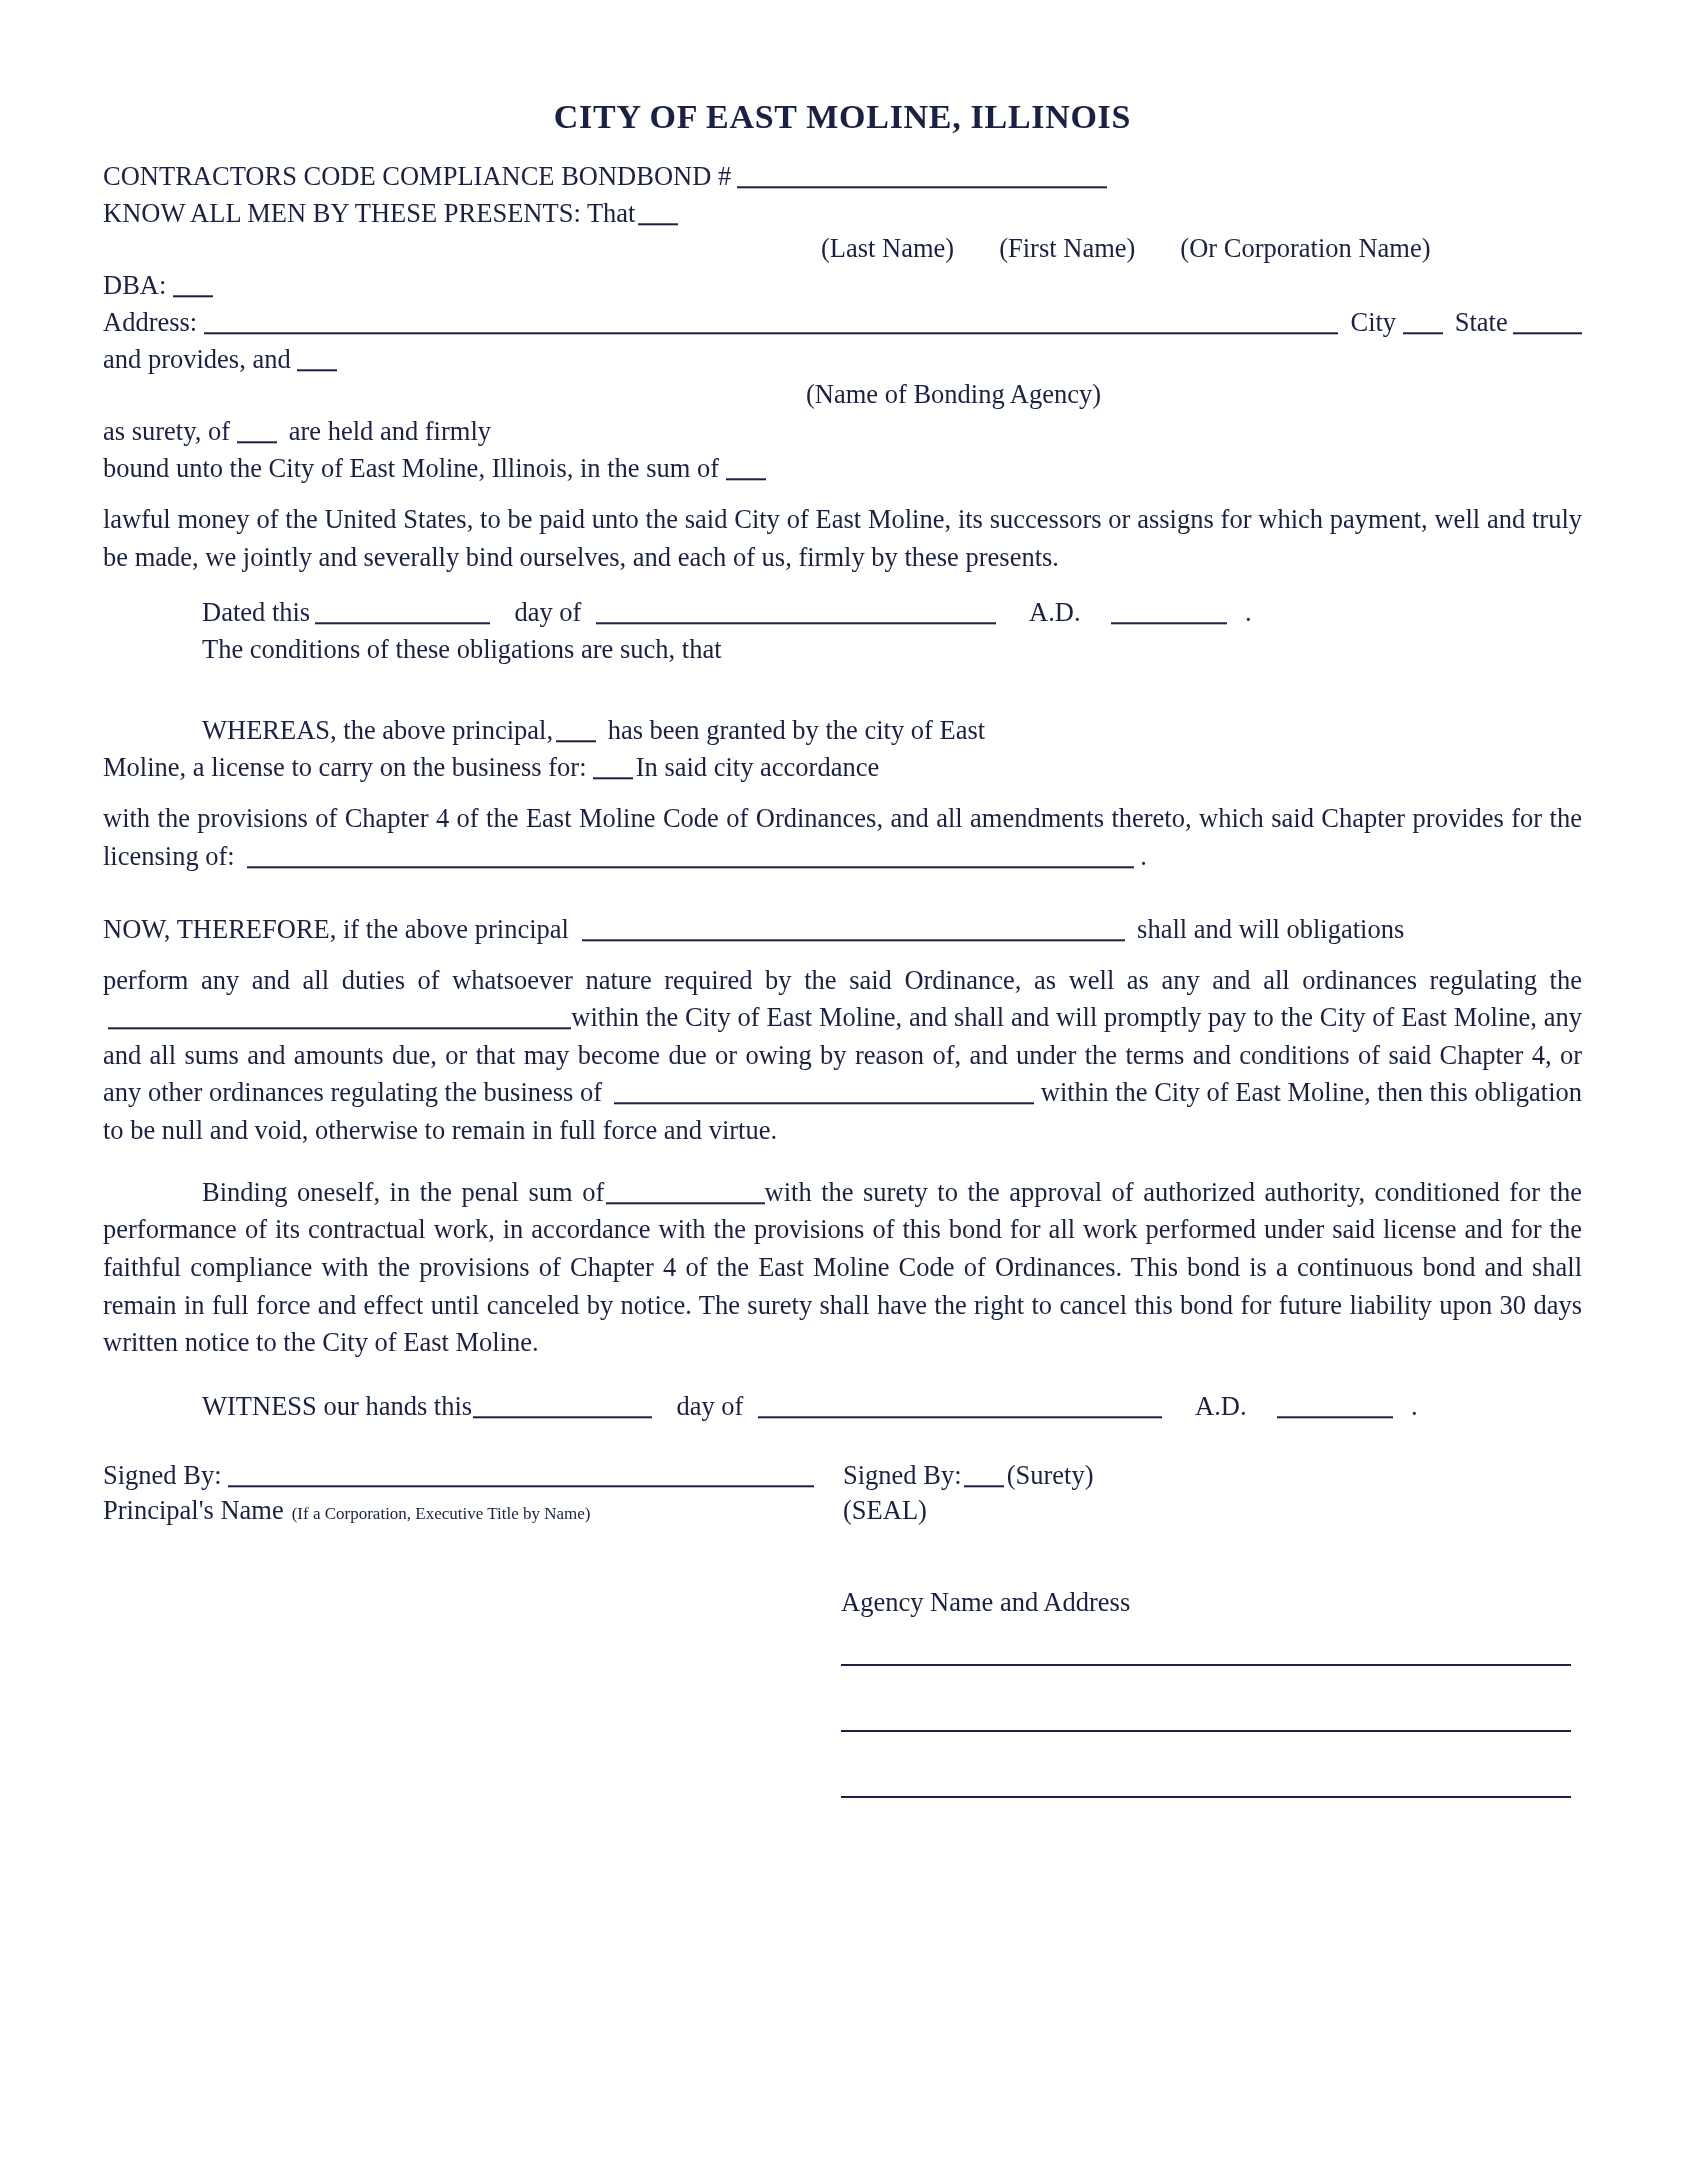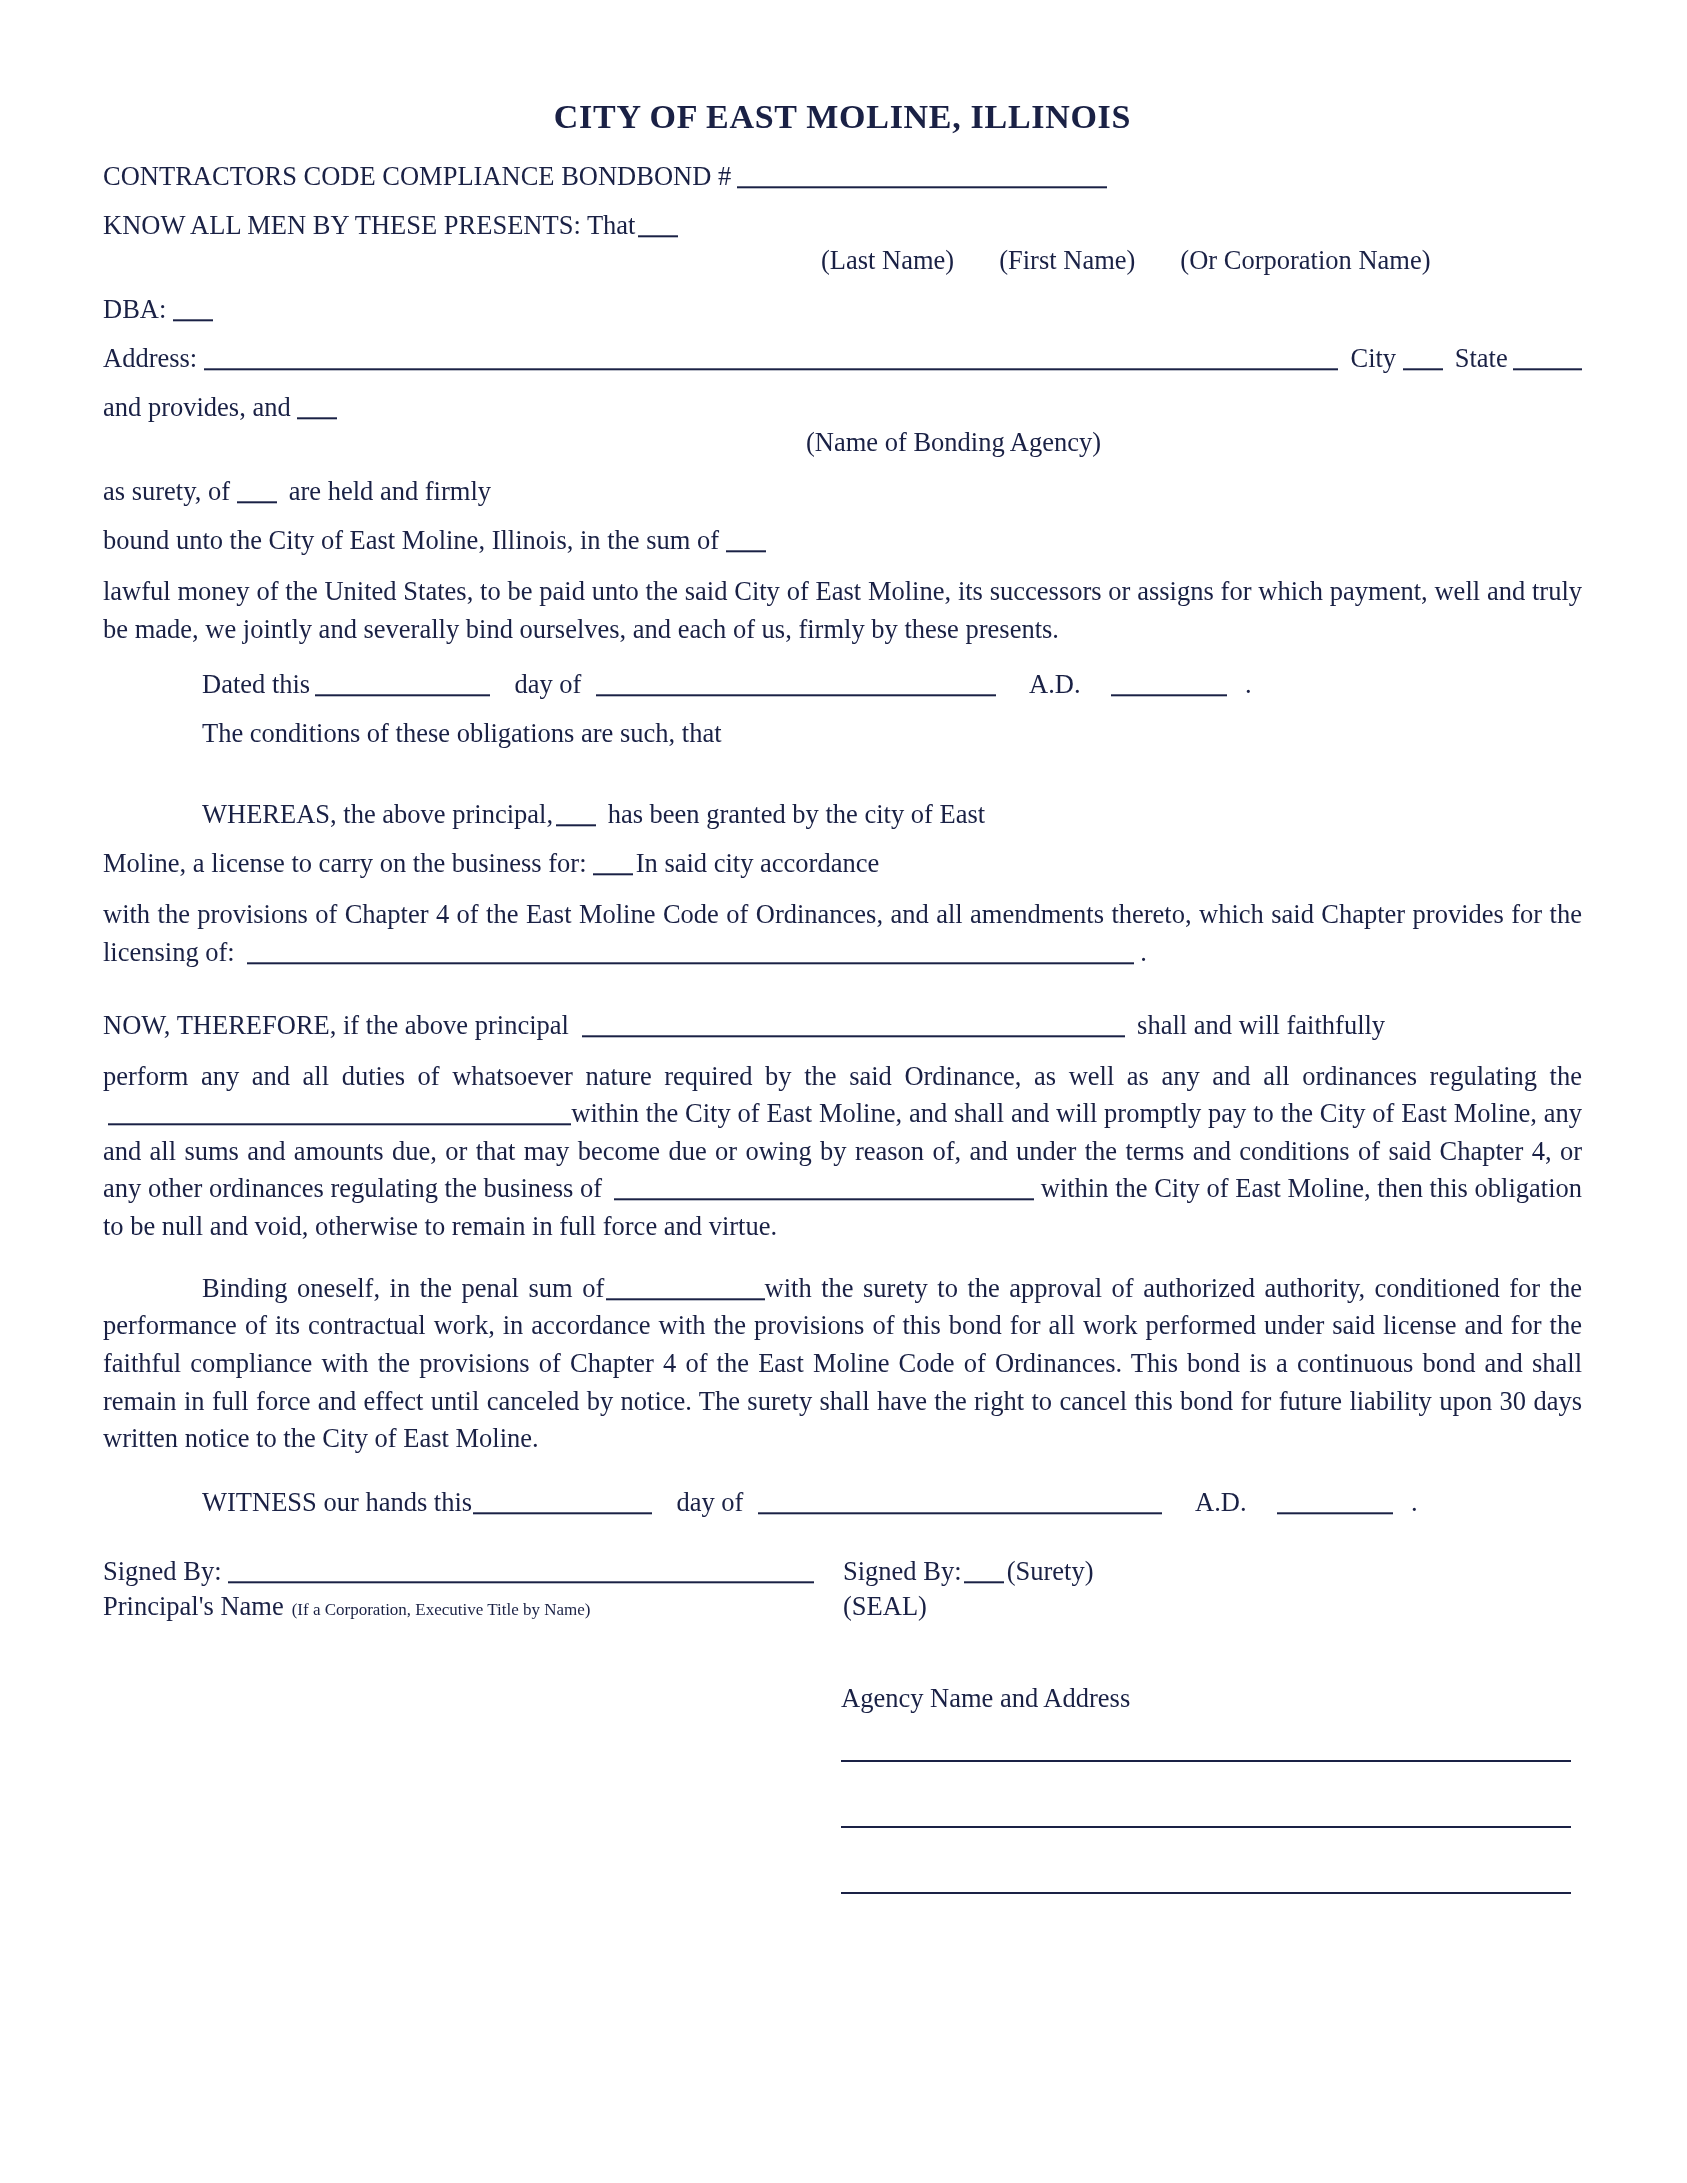--- a/index.html
+++ b/index.html
@@ -7,21 +7,21 @@
     width:1687px; height:1984px; box-sizing:border-box;
     padding:98px 105px 0 103px;
     font-family:"Liberation Serif", serif;
     font-size:26.5px; color:#1a2145; background:#ffffff;
     overflow:hidden;
   }
   .title {
     text-align:center; font-weight:bold; font-size:34px;
     letter-spacing:0.7px; margin:0 0 25px 0;
   }
-  .row { display:flex; align-items:baseline; margin-top:18px; white-space:nowrap; }
+  .row { display:flex; align-items:baseline; margin-top:6px; white-space:nowrap; }
   .row > span { flex:0 0 auto; }
   .spacer { flex:1 1 auto; }
   .fill {
     flex:1 1 auto; height:2.6px; min-width:40px;
     border-bottom:2px solid currentColor;
     margin-left:6.6px; transform:translateY(3.3px);
   }
   .blank {
     display:inline-block; height:2.6px;
     border-bottom:2px solid currentColor;
@@ -137,21 +137,21 @@
 
   <p class="para">
     <span>with the provisions of Chapter 4 of the East Moline Code of Ordinances, and all amendments thereto, which said Chapter provides for the licensing of:</span>
     <span class="blank" style="width:887px"></span>
     <span>.</span>
   </p>
 
   <div class="row mt-lg">
     <span>NOW, THEREFORE, if the above principal</span>
     <span class="fill" style="margin-left:13.2px; flex:0 0 543px"></span>
-    <span class="ml">shall and will faithfully</span>
+    <span class="ml">shall and will obligations</span>
   </div>
 
   <p class="para">
     <span>perform any and all duties of whatsoever nature required by the said Ordinance, as well as any and all ordinances regulating the</span>
     <span class="blank" style="width:463px"></span><span>within the City of East Moline, and shall and will promptly pay to the City of East Moline, any and all sums and amounts due, or that may become due or owing by reason of, and under the terms and conditions of said Chapter 4, or any other ordinances regulating the business of</span>
     <span class="blank" style="width:420px"></span>
     <span>within the City of East Moline, then this obligation to be null and void, otherwise to remain in full force and virtue.</span>
   </p>
 
   <p class="para first-indent" style="margin-top:24px">

